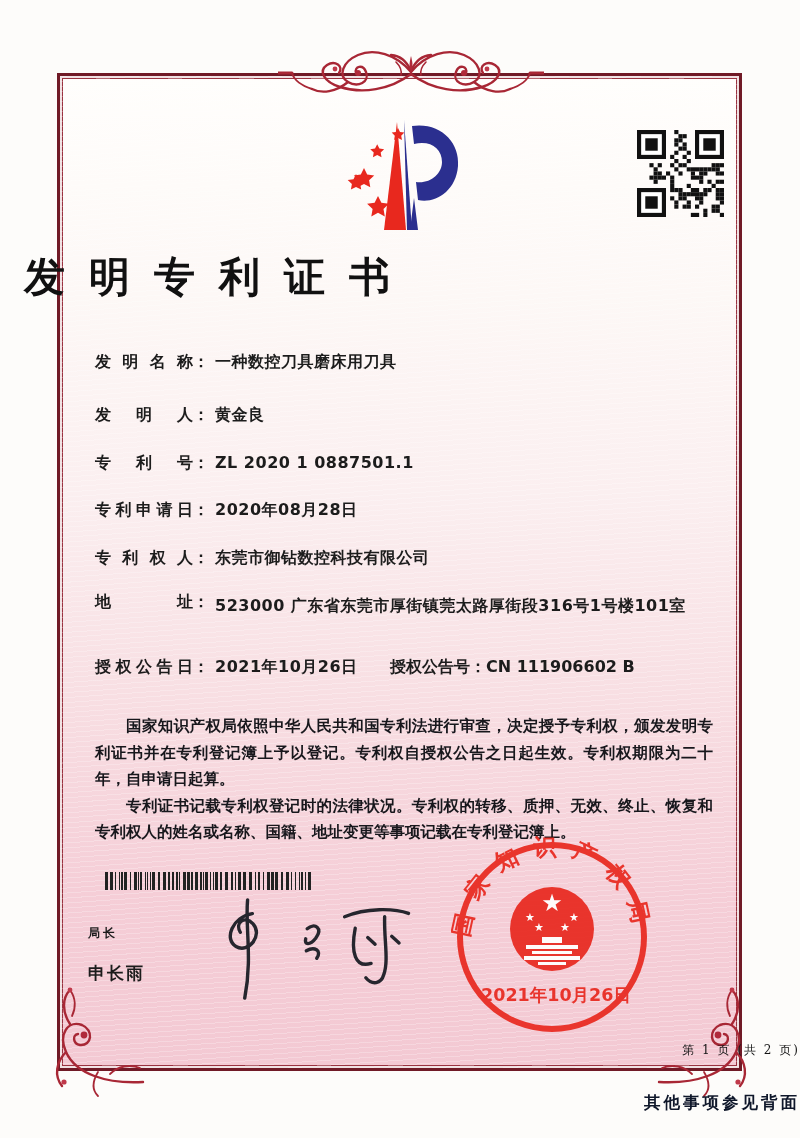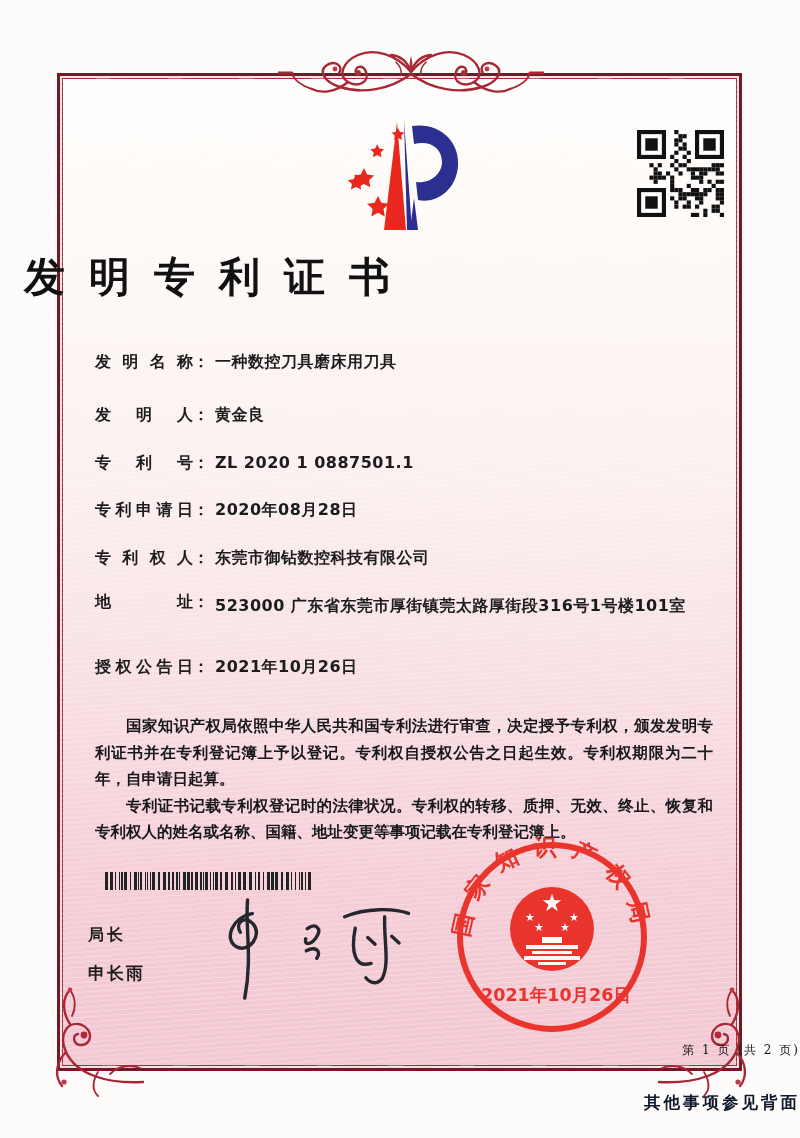--- a/index.html
+++ b/index.html
@@ -54,21 +54,21 @@
     left:95px; top:673px; width:618px;
     font-family:"DejaVu Serif","Liberation Serif",serif;
     font-size:15.5px; font-weight:600; line-height:26.5px; color:#17171c;
     text-align:justify;
     margin-top:40px;
   }
   .paras p { text-indent:2em; }
 
   
   .barcode { left:105px; top:872px; width:206px; height:18px; }
-  .signer-title { left:88px; top:925px; font-size:16px; font-weight:bold; letter-spacing:3px; }
+  .signer-title { left:88px; top:925px; font-size:12px; font-weight:bold; letter-spacing:3px; }
   .signer-name  { left:88px; top:962px; font-size:17px; font-weight:bold; letter-spacing:2px; }
   .signature { left:210px; top:888px; width:225px; height:112px; }
 
   
   .seal { left:451px; top:836px; width:202px; height:202px; }
 
   
   .page-num {
     left:0; right:0; top:1042px; text-align:right;
     font-family:"DejaVu Serif","Liberation Serif",serif;
@@ -283,20 +283,23 @@
       <span class="flabel">专利申请日</span><span class="fcolon">：</span><span class="fvalue">2020年08月28日</span>
     </div>
     <div class="frow" style="top:203px">
       <span class="flabel">专利权人</span><span class="fcolon">：</span><span class="fvalue">东莞市御钻数控科技有限公司</span>
     </div>
     <div class="frow" style="top:247px">
       <span class="flabel">地址</span><span class="fcolon">：</span><span class="fvalue wrap">523000 广东省东莞市厚街镇莞太路厚街段316号1号楼101室</span>
     </div>
     <div class="frow" style="top:312px; width:625px">
       <span class="flabel">授权公告日</span><span class="fcolon">：</span><span class="fvalue">2021年10月26日</span>
+      <span class="grant-pair2">
+        <span>授权公告号</span><span>：</span><span>CN 111906602 B</span>
+      </span>
     </div>
   </div>
 
   <div class="abs paras">
     <p>国家知识产权局依照中华人民共和国专利法进行审查，决定授予专利权，颁发发明专利证书并在专利登记簿上予以登记。专利权自授权公告之日起生效。专利权期限为二十年，自申请日起算。</p>
     <p>专利证书记载专利权登记时的法律状况。专利权的转移、质押、无效、终止、恢复和专利权人的姓名或名称、国籍、地址变更等事项记载在专利登记簿上。</p>
   </div>
 
   <svg class="abs barcode" id="barcode-svg" viewBox="0 0 206 18" preserveAspectRatio="none">
       <rect x="0" y="0" width="3" height="18" fill="#222"></rect>

